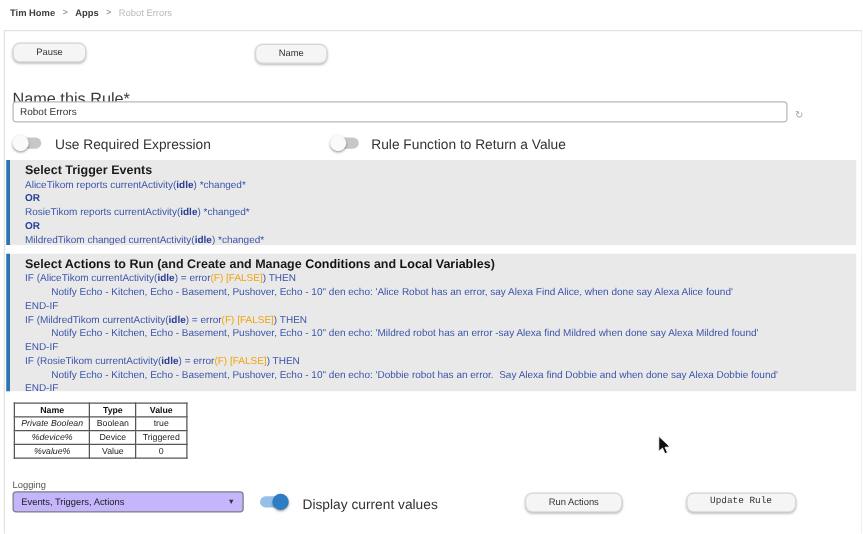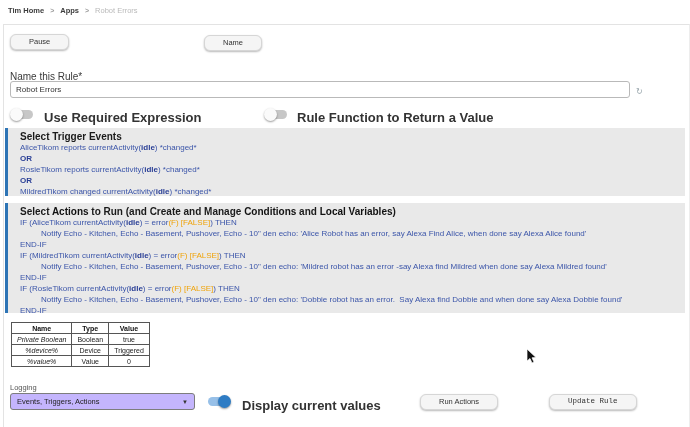--- a/index.html
+++ b/index.html
@@ -11,32 +11,32 @@
   .crumb-sep{color:#9a9a9a;font-size:7px;font-weight:bold;}
   .crumb-current{color:#b9b9b9;font-weight:normal;}
   
   .card{position:absolute;left:3px;top:24px;width:685px;height:403px;
         border-top:1px solid #e3e3e3;border-left:1px solid #e3e3e3;border-right:1px solid #ededed;}
   
   .btn{position:absolute;font-size:7.5px;color:#333;background:#f5f5f5;border:1px solid #d6d6d6;
        border-radius:6px;padding:3px 18px;box-shadow:0 1px 2px rgba(0,0,0,.28);cursor:pointer;
        font-family:inherit;line-height:1;}
   
-  .field-label{position:absolute;font-size:10px;color:#3a3a3a;}
+  .field-label{position:absolute;font-size:13px;color:#3a3a3a;}
   .text-input{position:absolute;font-size:8px;color:#333;border:1px solid #b9b9b9;border-radius:3px;
        background:#fff;padding:0 5px;font-family:inherit;}
   .refresh-icon{position:absolute;color:#9aa7ad;font-size:8px;line-height:1;}
   
   .toggle{position:absolute;width:22px;height:9px;border-radius:5px;cursor:pointer;}
   .toggle .track{position:absolute;left:0;top:0;width:22px;height:9px;border-radius:5px;background:#c7c7c7;}
   .toggle .knob{position:absolute;top:-2px;left:-1px;width:13px;height:13px;border-radius:50%;
        background:#fafafa;box-shadow:0 1px 2px rgba(0,0,0,.4);}
   .toggle.on .track{background:#97c0e8;}
   .toggle.on .knob{left:10px;background:#2e7cc4;}
-  .toggle-label{position:absolute;font-size:13px;color:#333;font-weight:bold;}
+  .toggle-label{position:absolute;font-size:11px;color:#333;font-weight:normal;}
   
   .section{position:absolute;left:5px;width:680px;background:#e9e9e9;border-left:3px solid #2d74b5;
        box-sizing:border-box;padding:3px 0 0 12px;}
   .sec-title{font-size:10px;line-height:11px;color:#1a1a1a;font-weight:bold;white-space:pre;}
   .rule-line{font-size:8px;line-height:11px;white-space:pre;}
   .rule-line.indent{padding-left:21px;}
   .seg-b{color:#3b55a9;}
   .seg-bb{color:#2a3f96;font-weight:bold;}
   .seg-o{color:#efa30a;}
   .seg-t{color:#1a1a1a;}

